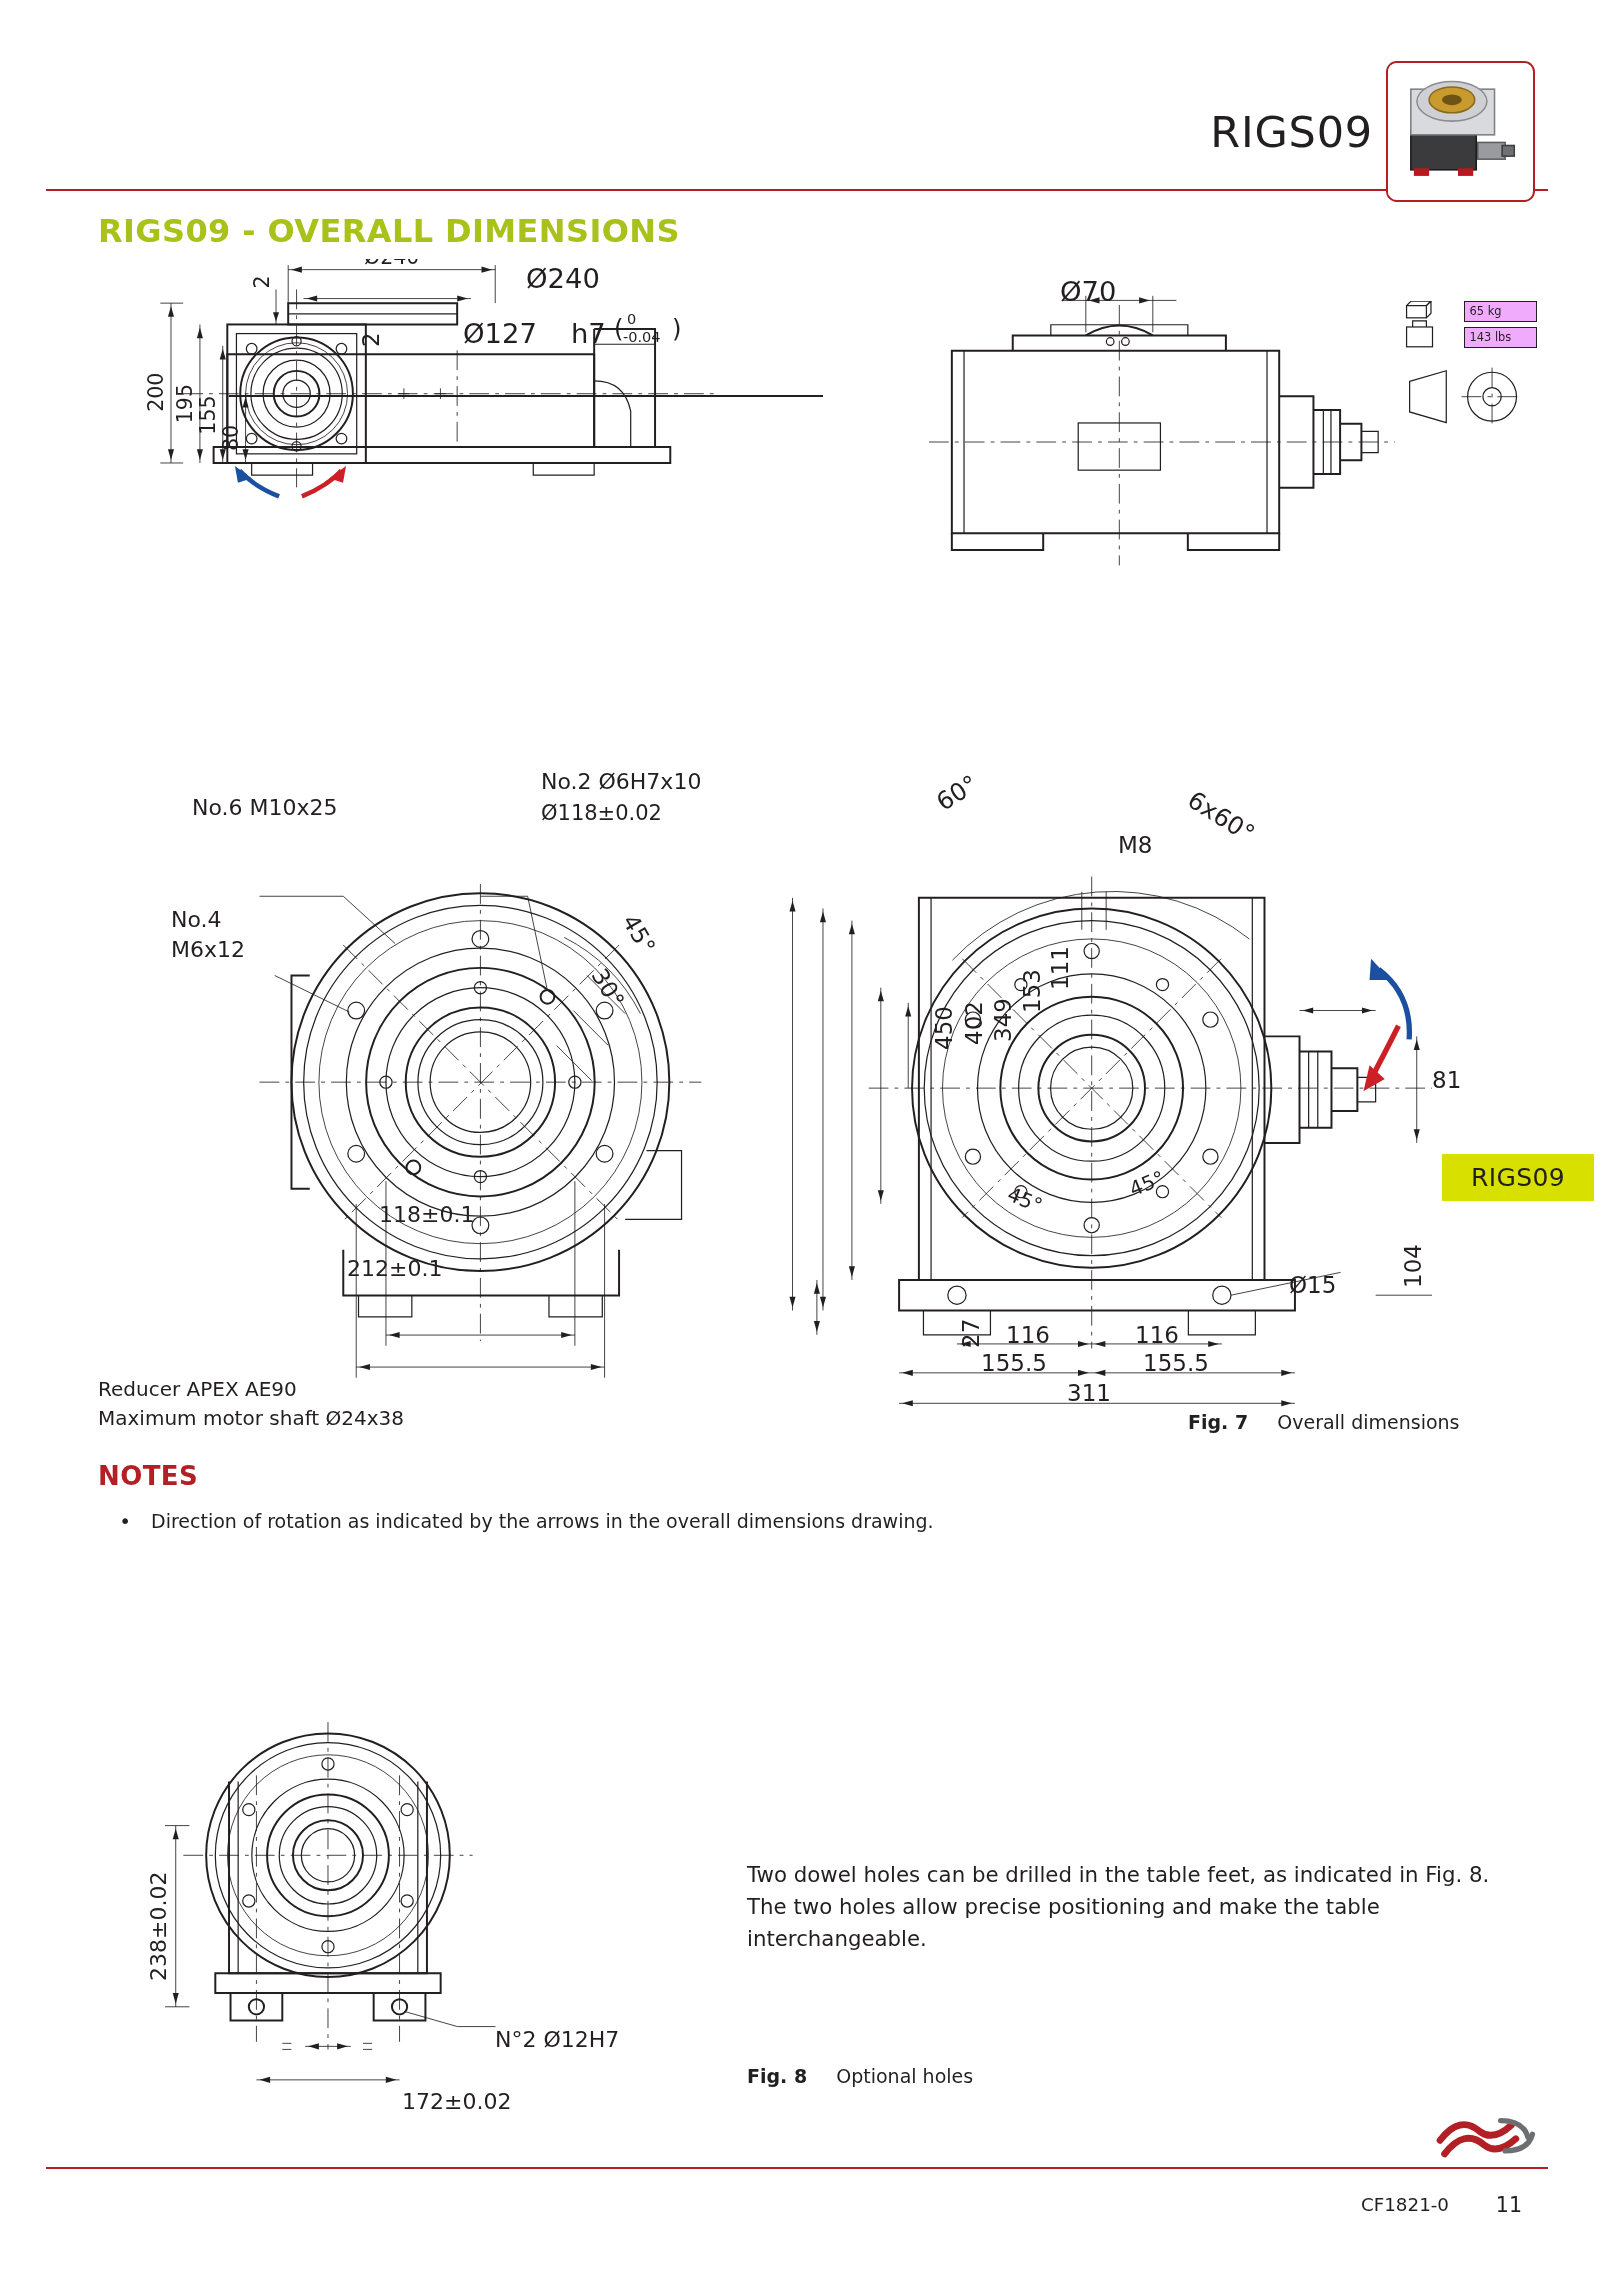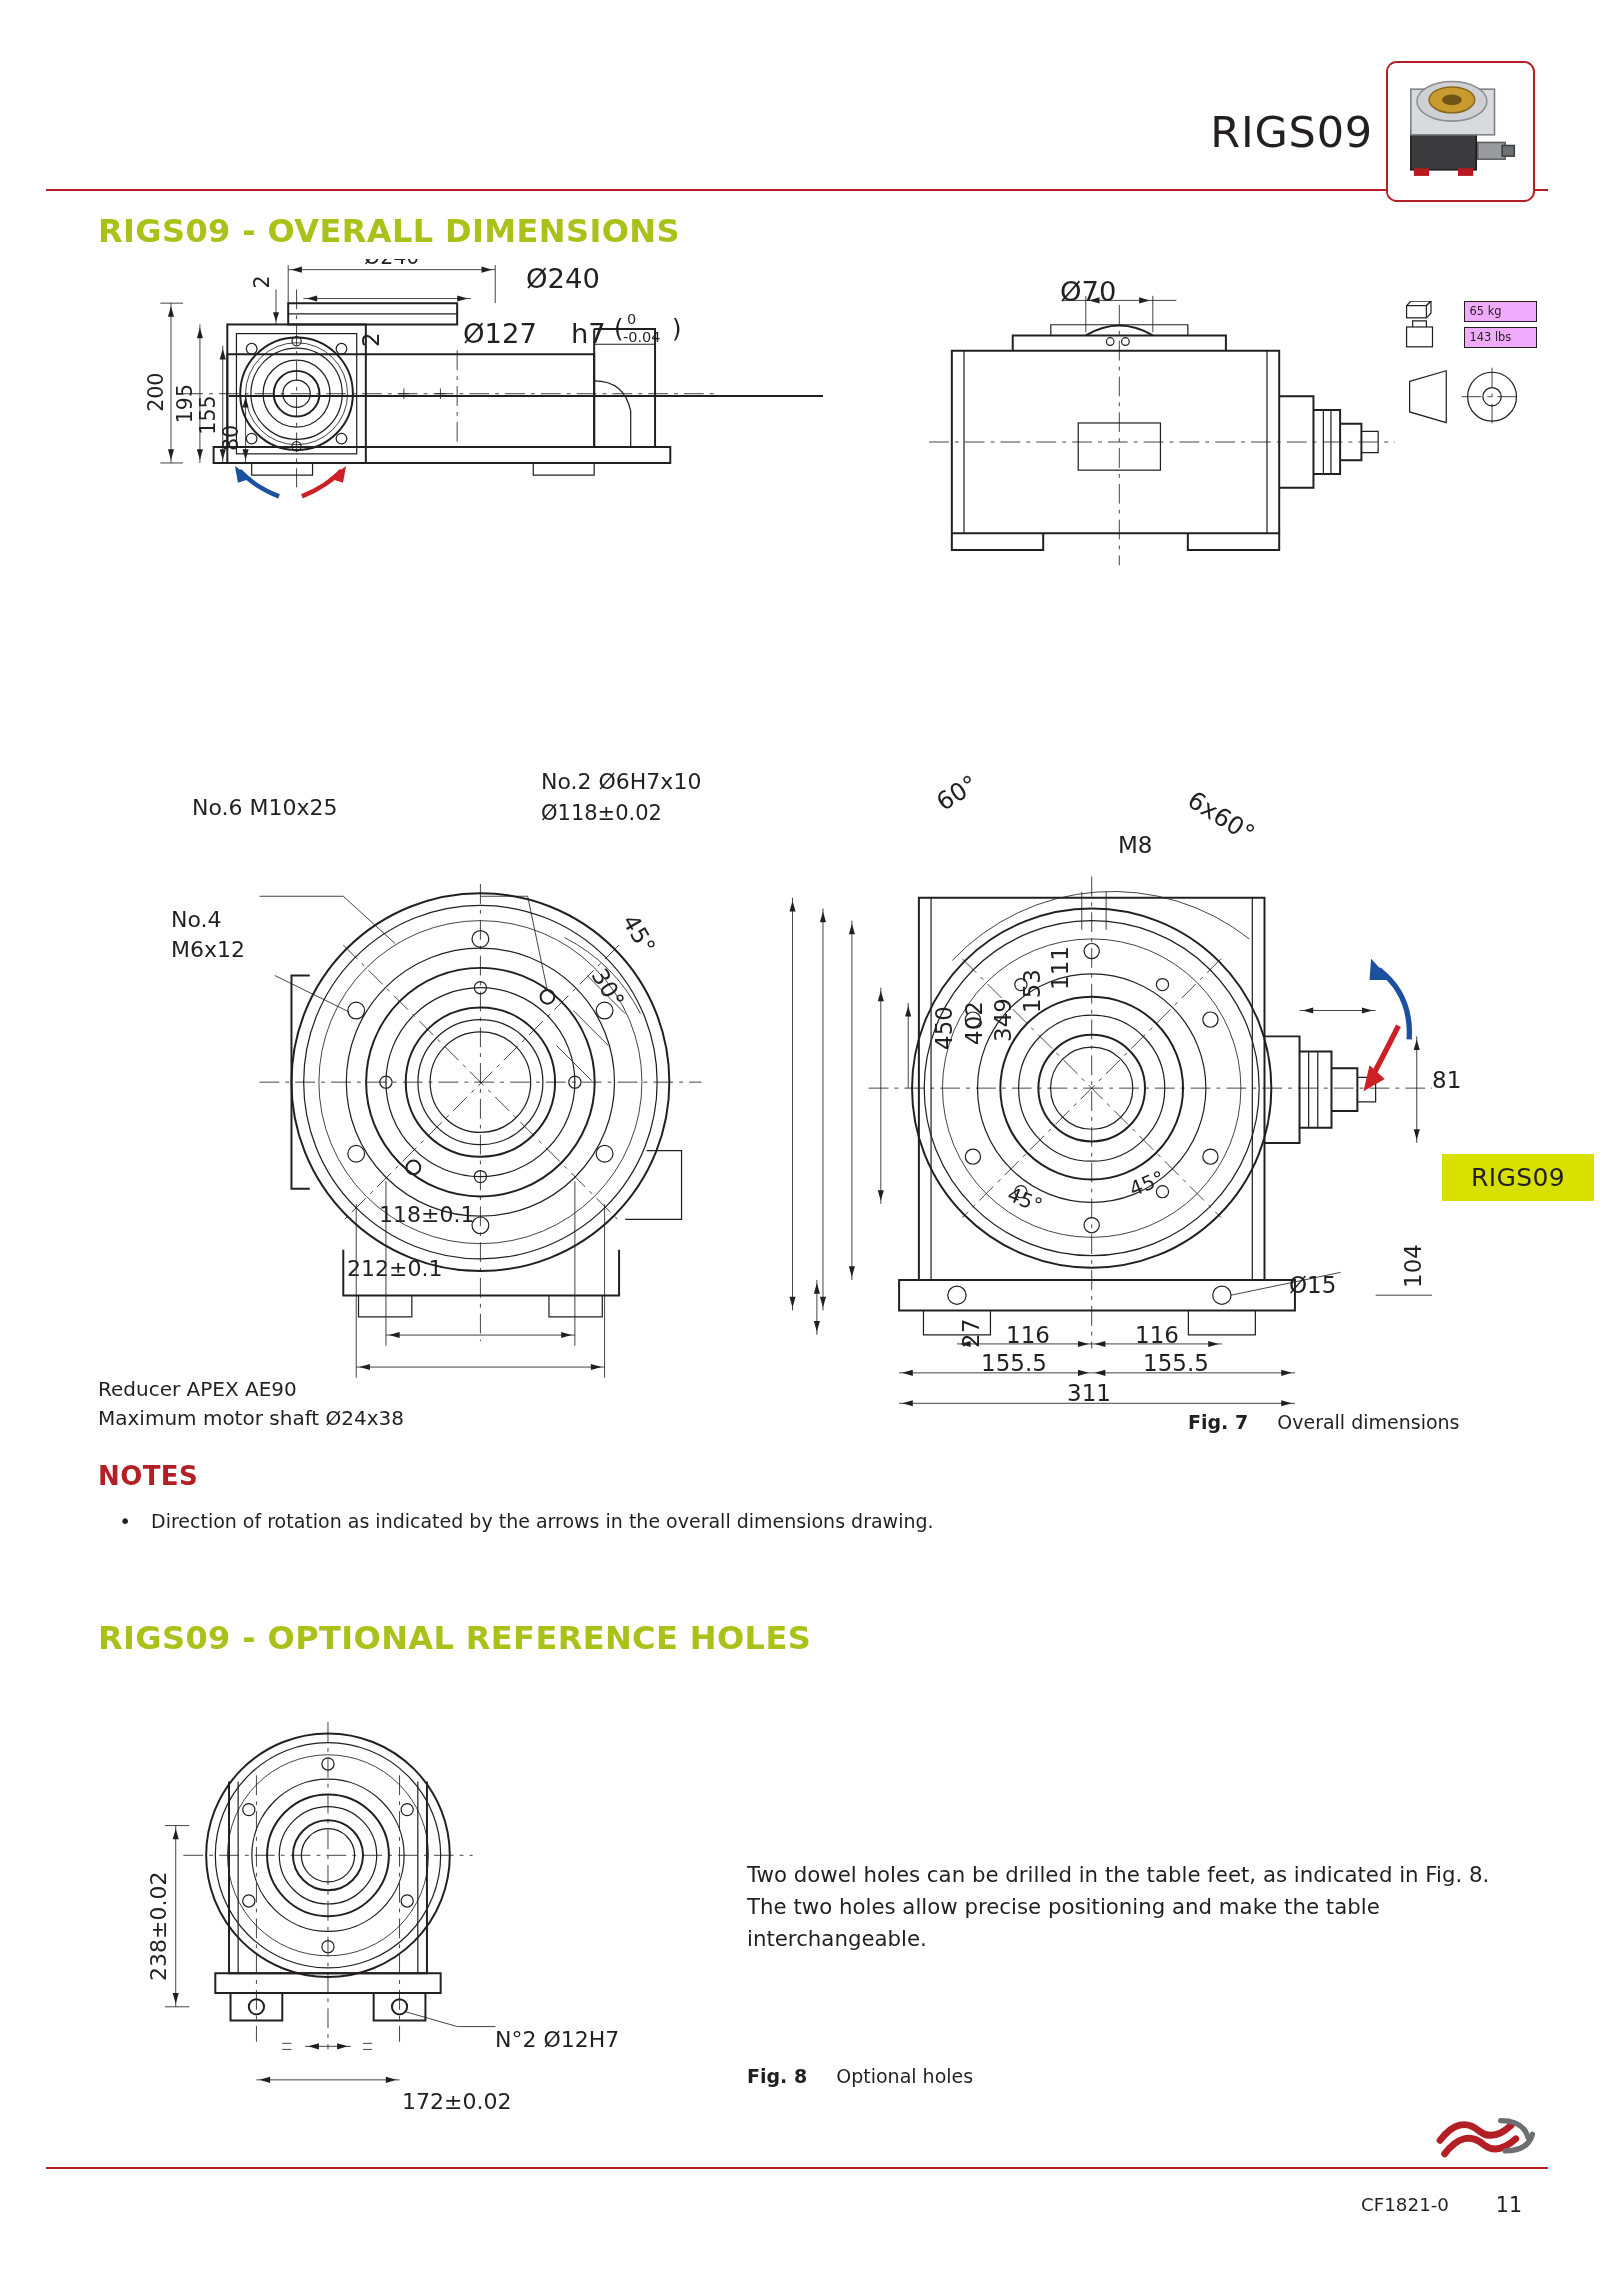--- a/index.html
+++ b/index.html
@@ -601,21 +601,20 @@
     <b>Fig. 7</b>
     <span style="display:inline-block;width:17px;"></span>
     <span>Overall dimensions</span>
   </div>
 
   <div class="notes-title">NOTES</div>
   <div class="notes-list">
     <div class="li">Direction of rotation as indicated by the arrows in the overall dimensions drawing.</div>
   </div>
 
-  <div class="section-title" id="sec2">RIGS09 - OPTIONAL REFERENCE HOLES</div>
 
   <svg class="dwg" style="left:130px; top:1684px;" width="533" height="472" viewBox="0 0 700 620">
     <g>
 
       <circle class="ln-th" cx="260" cy="225" r="160"></circle>
       <circle class="ln" cx="260" cy="225" r="148"></circle>
       <circle class="ln-thin" cx="260" cy="225" r="132"></circle>
       <circle class="ln" cx="260" cy="225" r="100"></circle>
       <circle class="ln-th" cx="260" cy="225" r="80"></circle>
       <circle class="ln" cx="260" cy="225" r="64"></circle>

